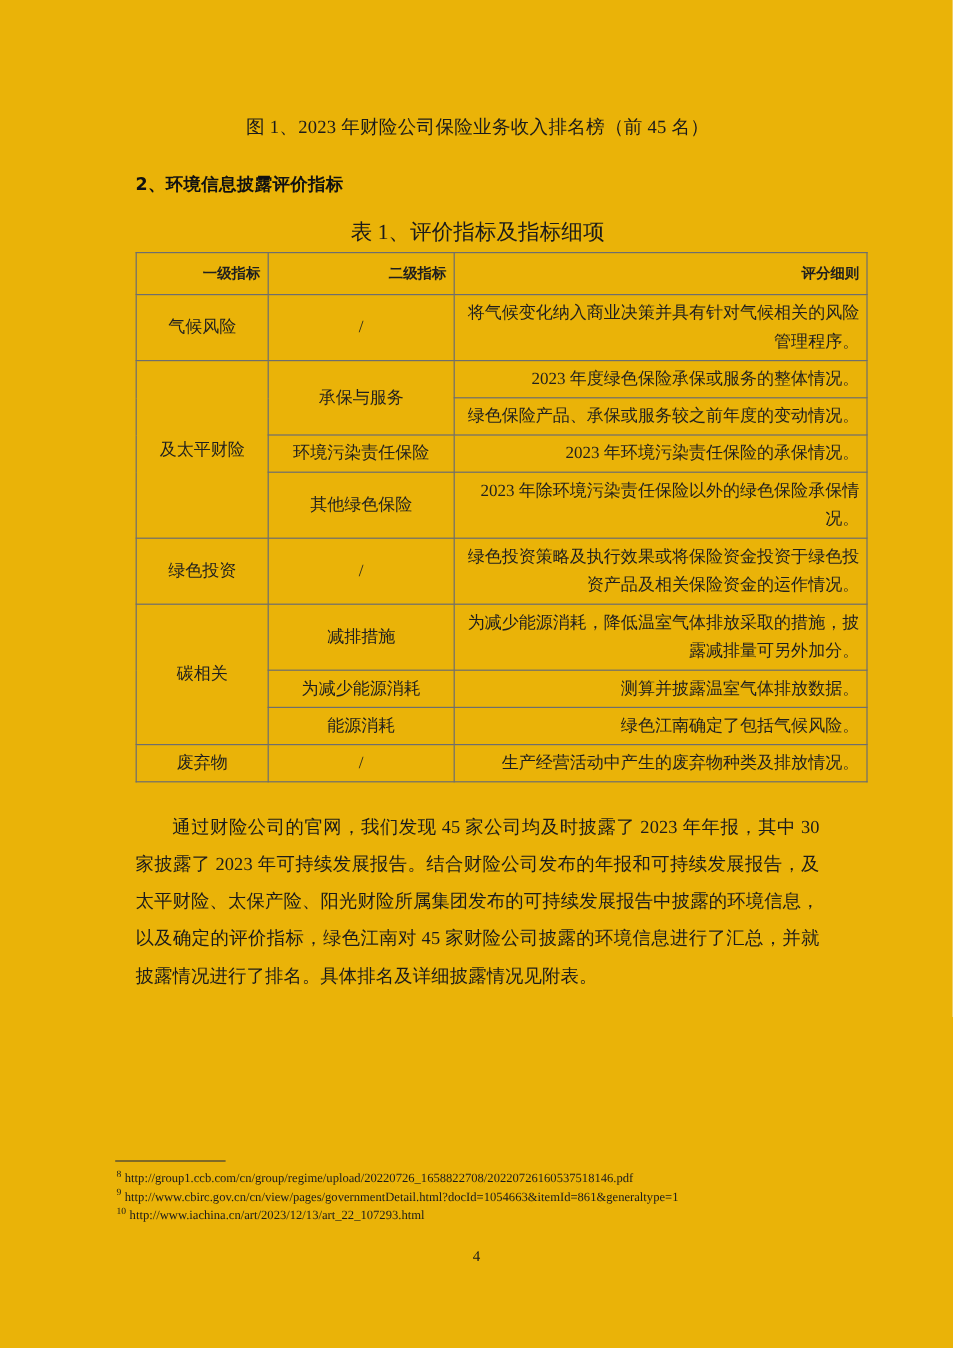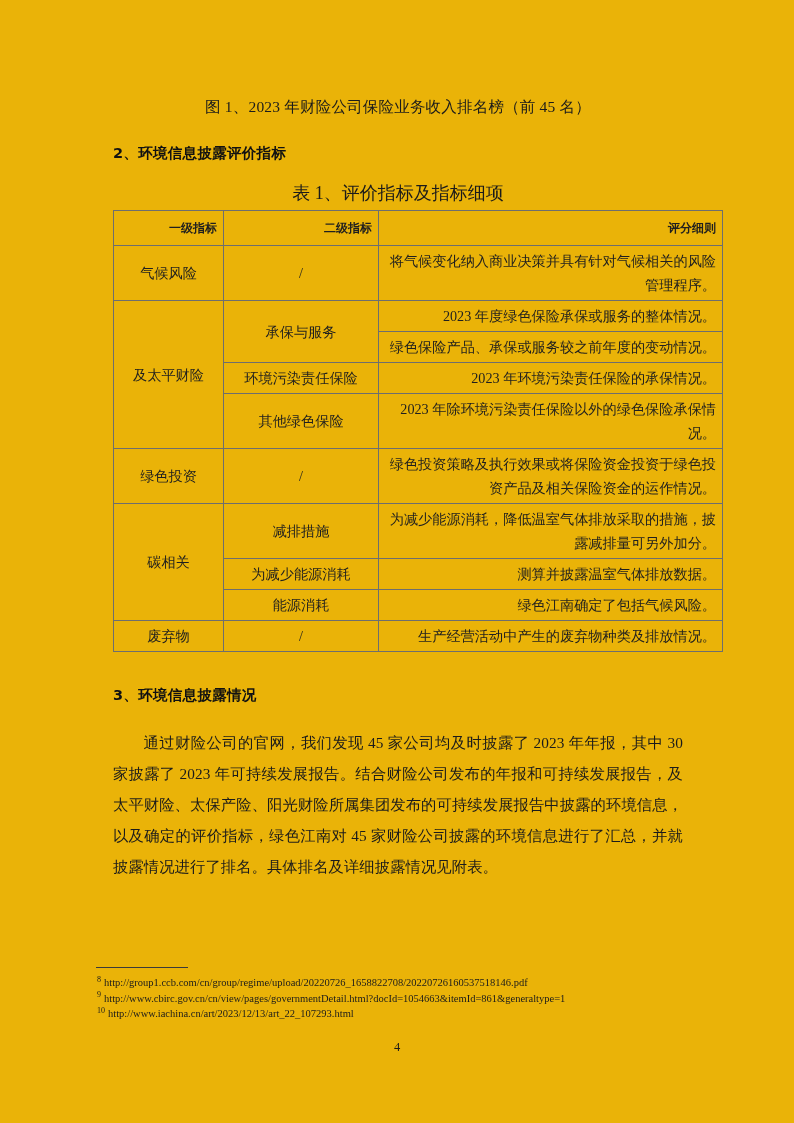--- a/index.html
+++ b/index.html
@@ -201,21 +201,20 @@
             <td class="c3">绿色江南确定了包括气候风险。</td>
           </tr>
           <tr>
             <td class="c1">废弃物</td>
             <td class="c2">/</td>
             <td class="c3">生产经营活动中产生的废弃物种类及排放情况。</td>
           </tr>
         </tbody>
     </table>
 
-    <div class="sec-heading" style="margin-top:34px;">3、环境信息披露情况</div>
 
     <p class="para tight">通过财险公司的官网，我们发现 45 家公司均及时披露了 2023 年年报，其中 30 家披露了 2023 年可持续发展报告。结合财险公司发布的年报和可持续发展报告，及太平财险、太保产险、阳光财险所属集团发布的可持续发展报告中披露的环境信息，以及确定的评价指标，绿色江南对 45 家财险公司披露的环境信息进行了汇总，并就披露情况进行了排名。具体排名及详细披露情况见附表。</p>
 
   </div>
 
   <div class="footnotes">
     <div class="fn-rule"></div>
     <div id="fn-list">
         <div class="fn-item"><sup>8</sup><span>http://group1.ccb.com/cn/group/regime/upload/20220726_1658822708/20220726160537518146.pdf</span></div>
         <div class="fn-item"><sup>9</sup><span>http://www.cbirc.gov.cn/cn/view/pages/governmentDetail.html?docId=1054663&amp;itemId=861&amp;generaltype=1</span></div>

